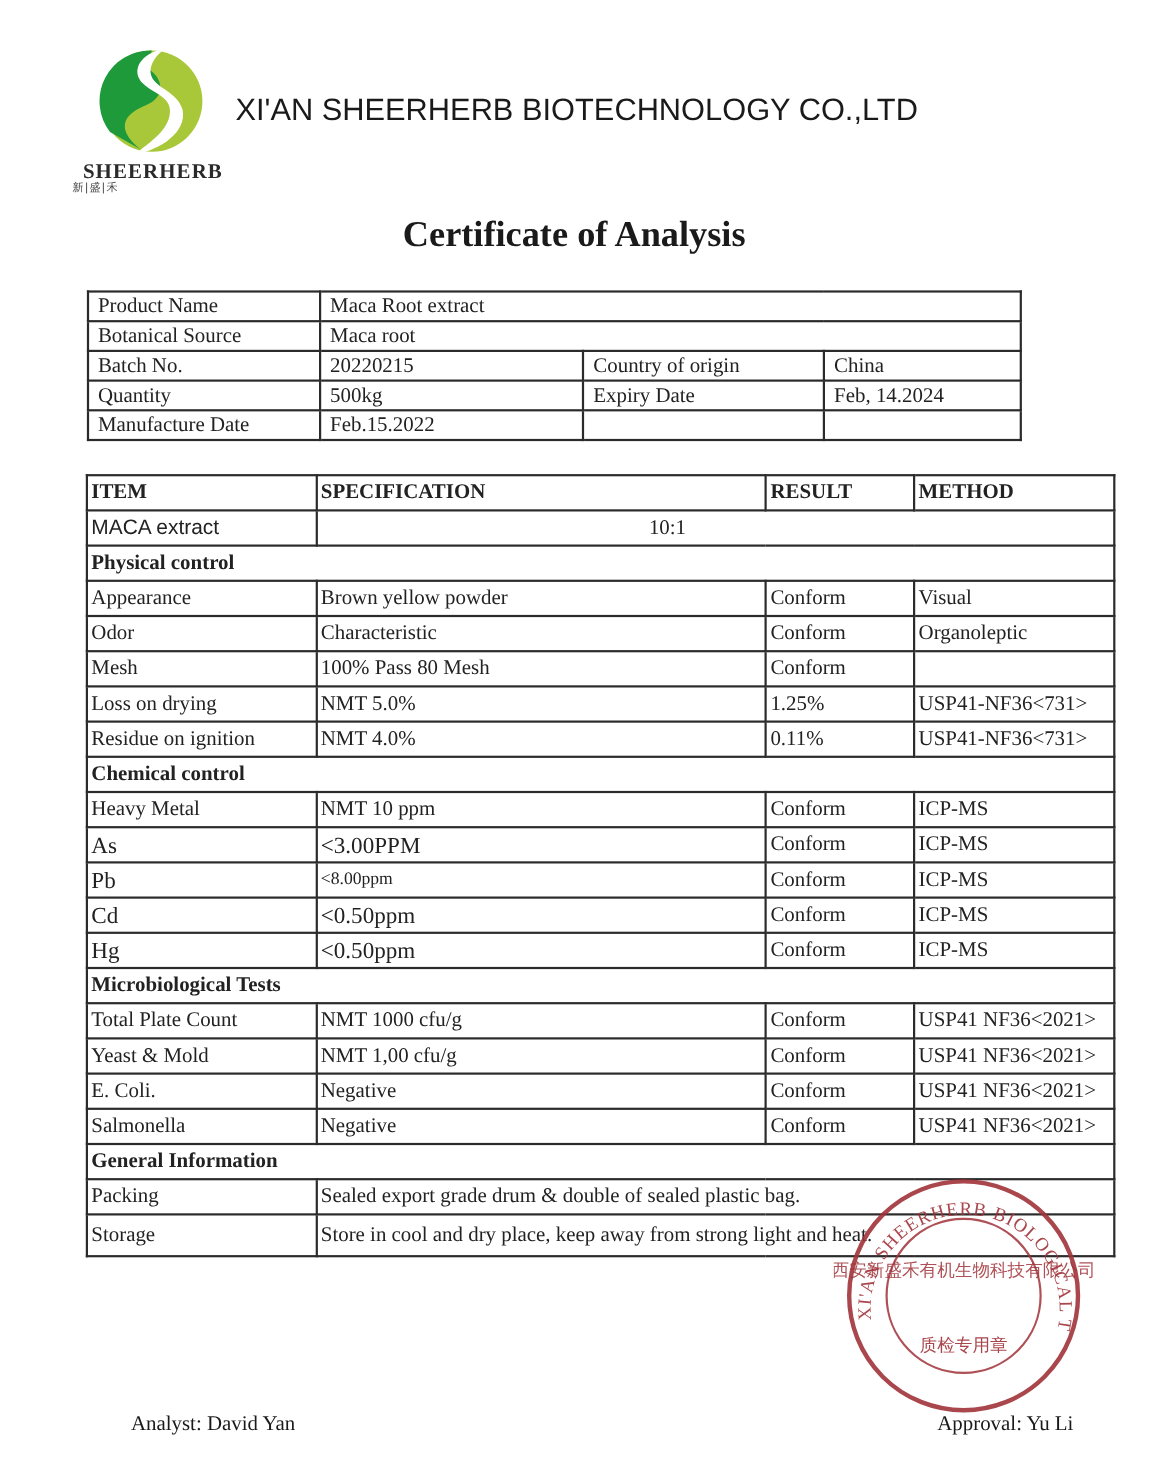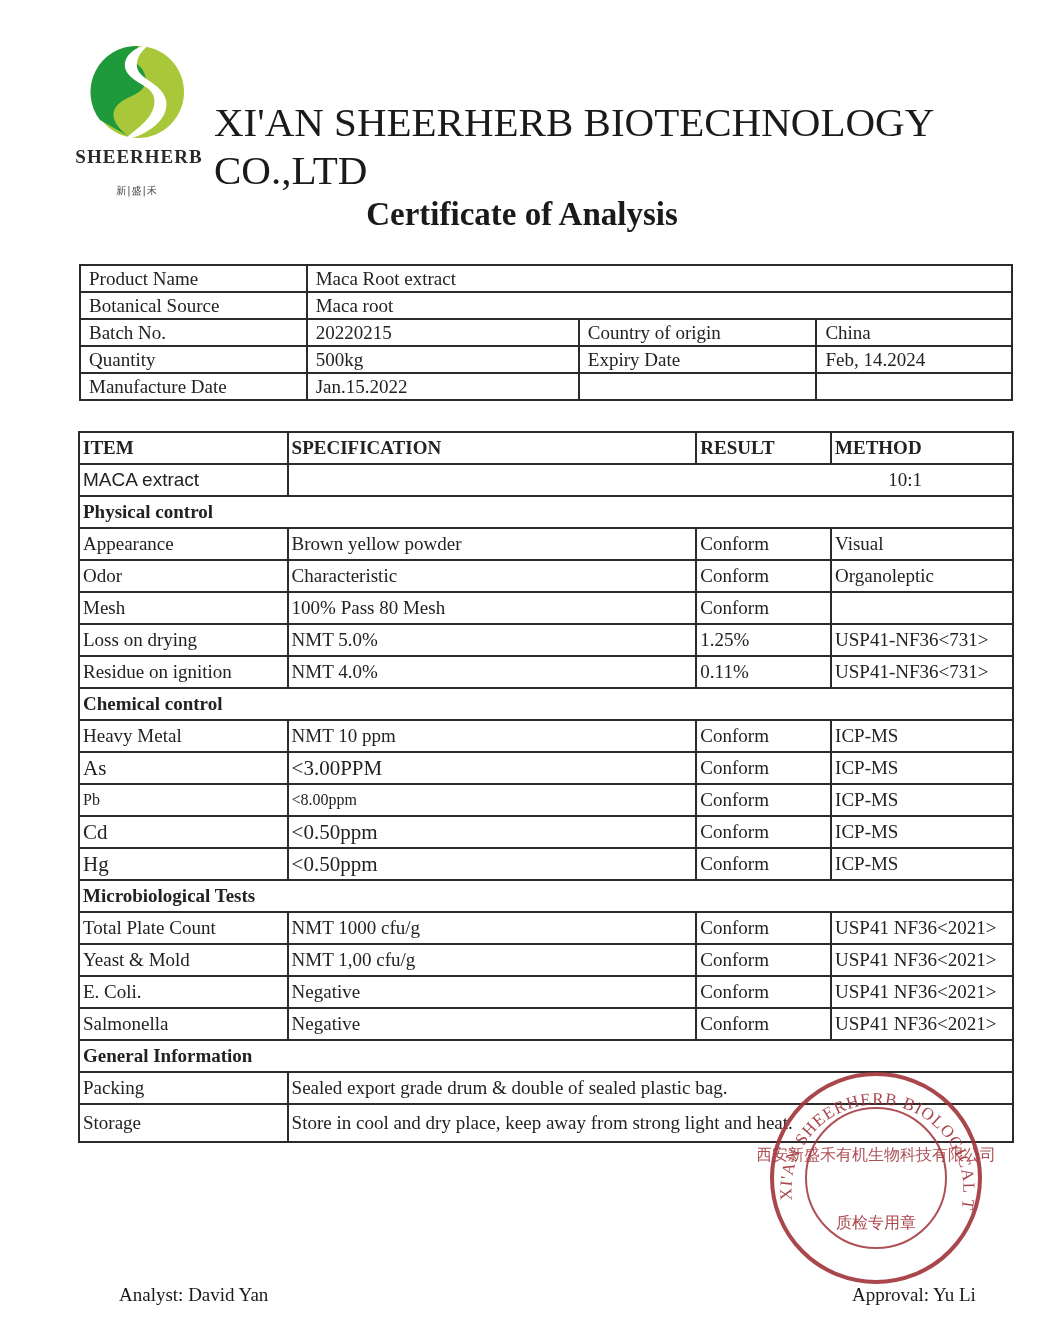--- a/index.html
+++ b/index.html
@@ -4,33 +4,33 @@
 <style>
   html, body { margin: 0; padding: 0; background: #ffffff; }
   body { width: 1060px; height: 1338px; position: relative; overflow: hidden;
          font-family: "Liberation Serif", "DejaVu Serif", serif; color: #1a1a1a; }
 
   .logo { position: absolute; left: 66px; top: 40px; width: 144px; height: 150px; }
   .logo svg { position: absolute; left: 22px; top: 0; }
   .logo-word { position: absolute; left: 2px; top: 106px; width: 142px; text-align: center;
                font-family: "Liberation Serif", serif; font-weight: bold; font-size: 19px;
                letter-spacing: 1px; color: #2a2a2a; }
-  .logo-cn { position: absolute; left: 0; top: 144px; width: 142px; text-align: center;
+  .logo-cn { position: absolute; left: 0; top: 124px; width: 142px; 
              font-size: 10px; color: #444; letter-spacing: 1px; font-family: "DejaVu Sans", sans-serif; }
 
-  .company { position: absolute; left: 214px; top: 98px; font-size: 41px; letter-spacing: 0px;
-             font-family: Liberation Serif, serif; color: #1a1a1a; }
+  .company { position: absolute; left: 214px; top: 84px; font-size: 28px; letter-spacing: 0px;
+             font-family: Liberation Sans, sans-serif; color: #1a1a1a; }
   .doc-title { position: absolute; left: 0; width: 1044px; top: 196px; text-align: center;
                font-size: 33px; font-weight: bold; font-family: "Liberation Serif", serif; }
 
   table { position: absolute; border-collapse: collapse; font-family: "Liberation Serif", serif; }
   td { border: 2px solid #2b2b2b; padding: 0 0 0 8px; font-size: 19px; white-space: nowrap;
        vertical-align: middle; color: #222; }
 
-  #info-table { left: 79px; top: 264px; width: 934px; }
+  #info-table { left: 79px; top: 264px; width: 850px; }
   #info-table td { height: 25px; }
 
   #analysis-table { left: 78px; top: 431px; width: 936px; }
   #analysis-table td { padding-left: 3px; height: 30px; }
   #analysis-table .hdr td { font-weight: bold; height: 30px; }
   #analysis-table .section td { font-weight: bold; }
   .sans { font-family: "Liberation Sans", sans-serif; font-size: 19px; }
 
   .stamp { position: absolute; left: 758px; top: 1060px; width: 236px; height: 226px; pointer-events: none; }
 
@@ -76,21 +76,21 @@
     <td>China</td>
   </tr>
   <tr>
     <td>Quantity</td>
     <td>500kg</td>
     <td>Expiry Date</td>
     <td>Feb, 14.2024</td>
   </tr>
   <tr>
     <td>Manufacture Date</td>
-    <td>Jan.15.2022</td>
+    <td>Feb.15.2022</td>
     <td></td>
     <td></td>
   </tr>
 </tbody>
   </table>
 
 <table id="analysis-table">
   <colgroup>
       <col style="width:209px">
       <col style="width:410px">
@@ -99,21 +99,21 @@
     </colgroup>
   <tbody>
       <tr class="hdr">
     <td>ITEM</td>
     <td>SPECIFICATION</td>
     <td>RESULT</td>
     <td>METHOD</td>
   </tr>
   <tr>
     <td class="sans">MACA extract</td>
-    <td colspan="3" style="text-align:right; padding-right:90px;">10:1</td>
+    <td colspan="3" style="text-align:center; padding-right:90px;">10:1</td>
   </tr>
 
   <tr class="section">
     <td colspan="4">Physical control</td>
   </tr>
   <tr>
     <td>Appearance</td>
     <td>Brown yellow powder</td>
     <td>Conform</td>
     <td>Visual</td>
@@ -152,21 +152,21 @@
     <td>Conform</td>
     <td>ICP-MS</td>
   </tr>
   <tr>
     <td style="font-size:21px">As</td>
     <td style="font-size:21px">&lt;3.00PPM</td>
     <td>Conform</td>
     <td>ICP-MS</td>
   </tr>
   <tr>
-    <td style="font-size:16px">Pb</td>
+    <td style="font-size:21px">Pb</td>
     <td style="font-size:16px">&lt;8.00ppm</td>
     <td>Conform</td>
     <td>ICP-MS</td>
   </tr>
   <tr>
     <td style="font-size:21px">Cd</td>
     <td style="font-size:21px">&lt;0.50ppm</td>
     <td>Conform</td>
     <td>ICP-MS</td>
   </tr>

